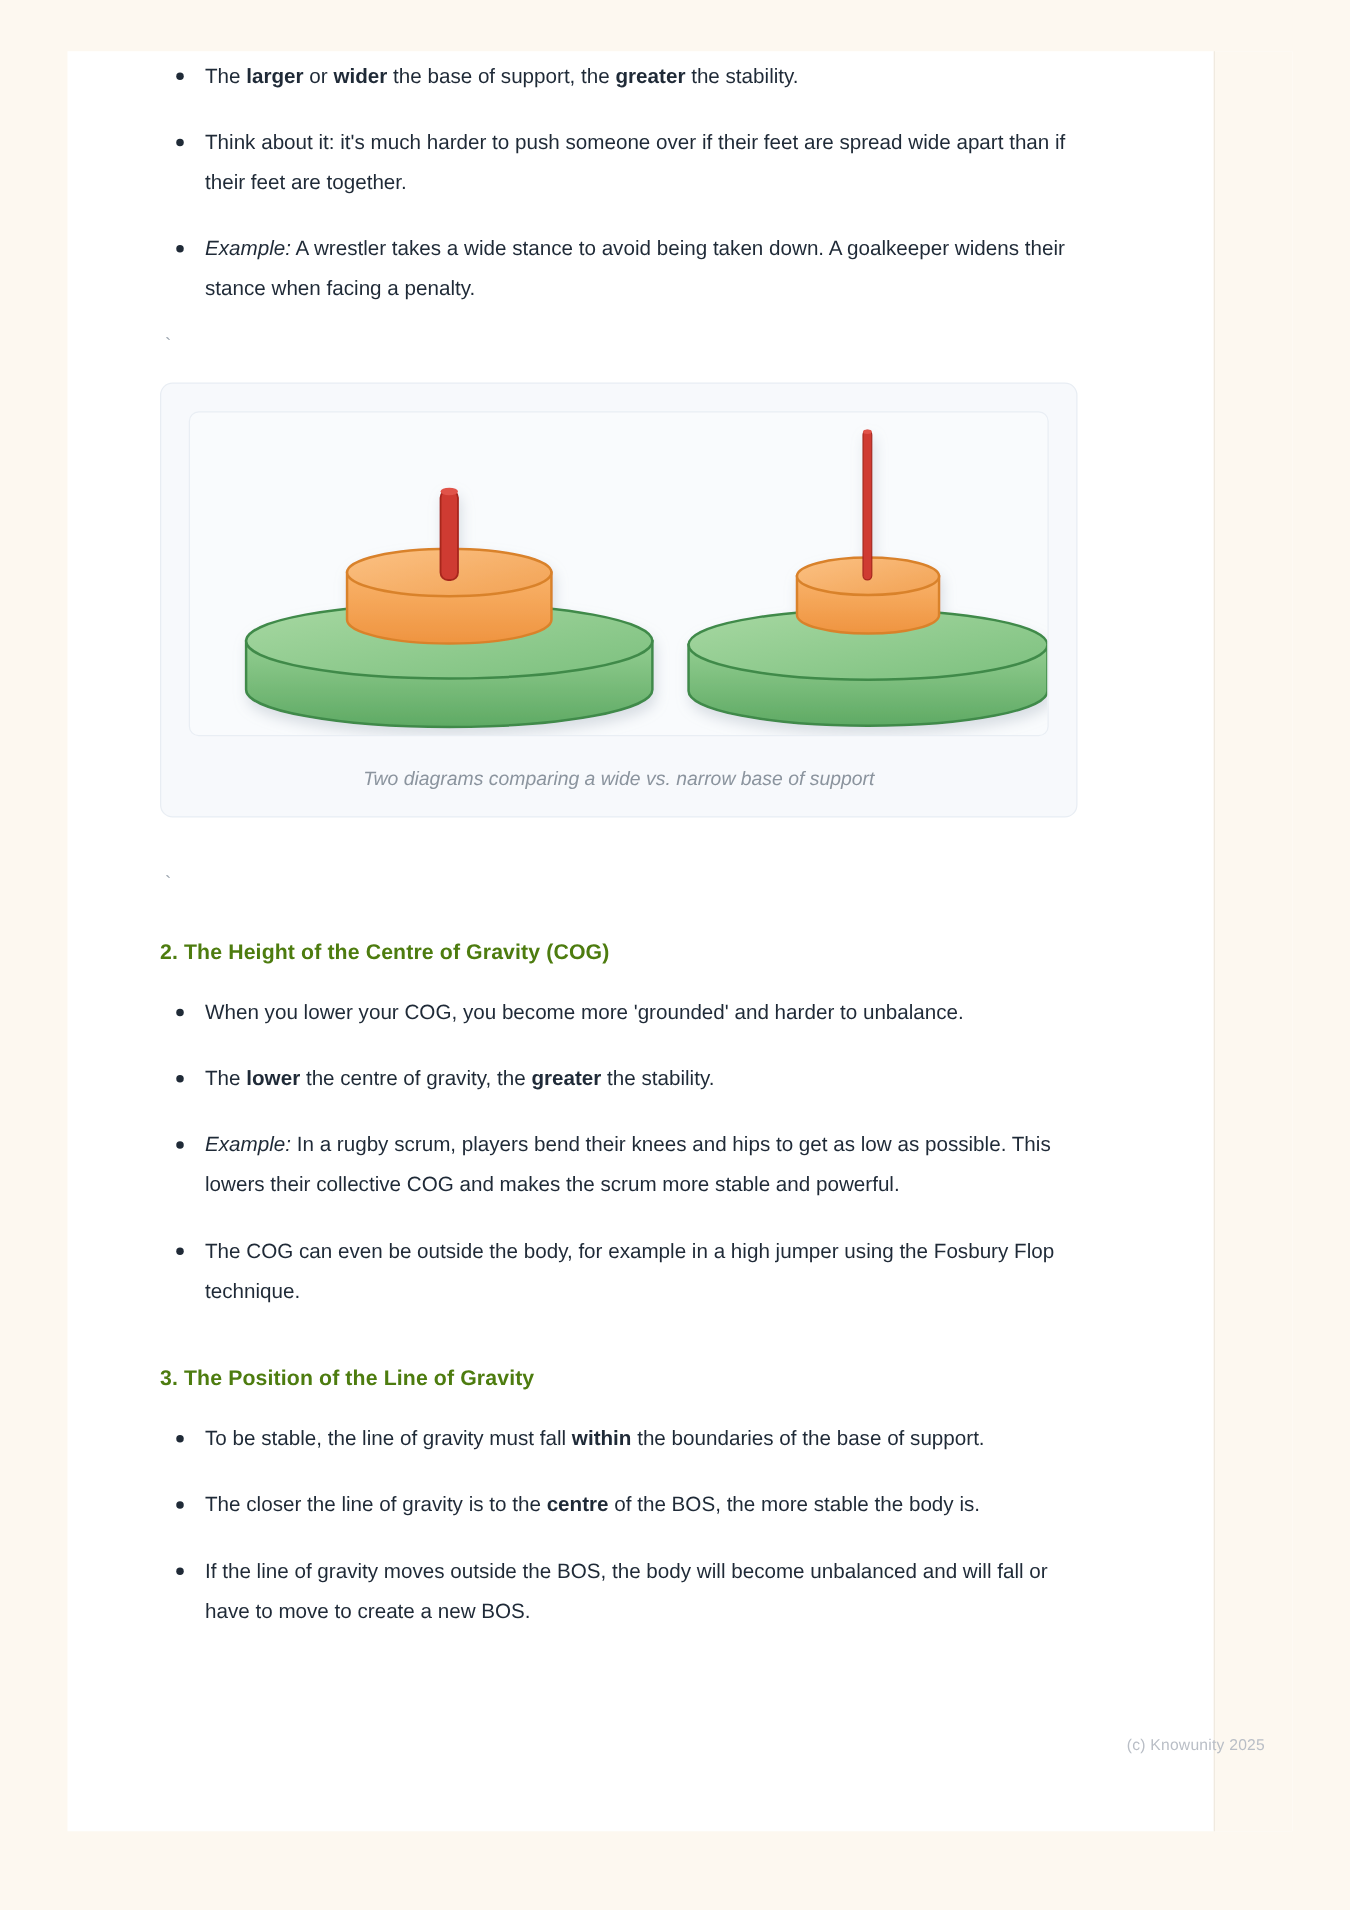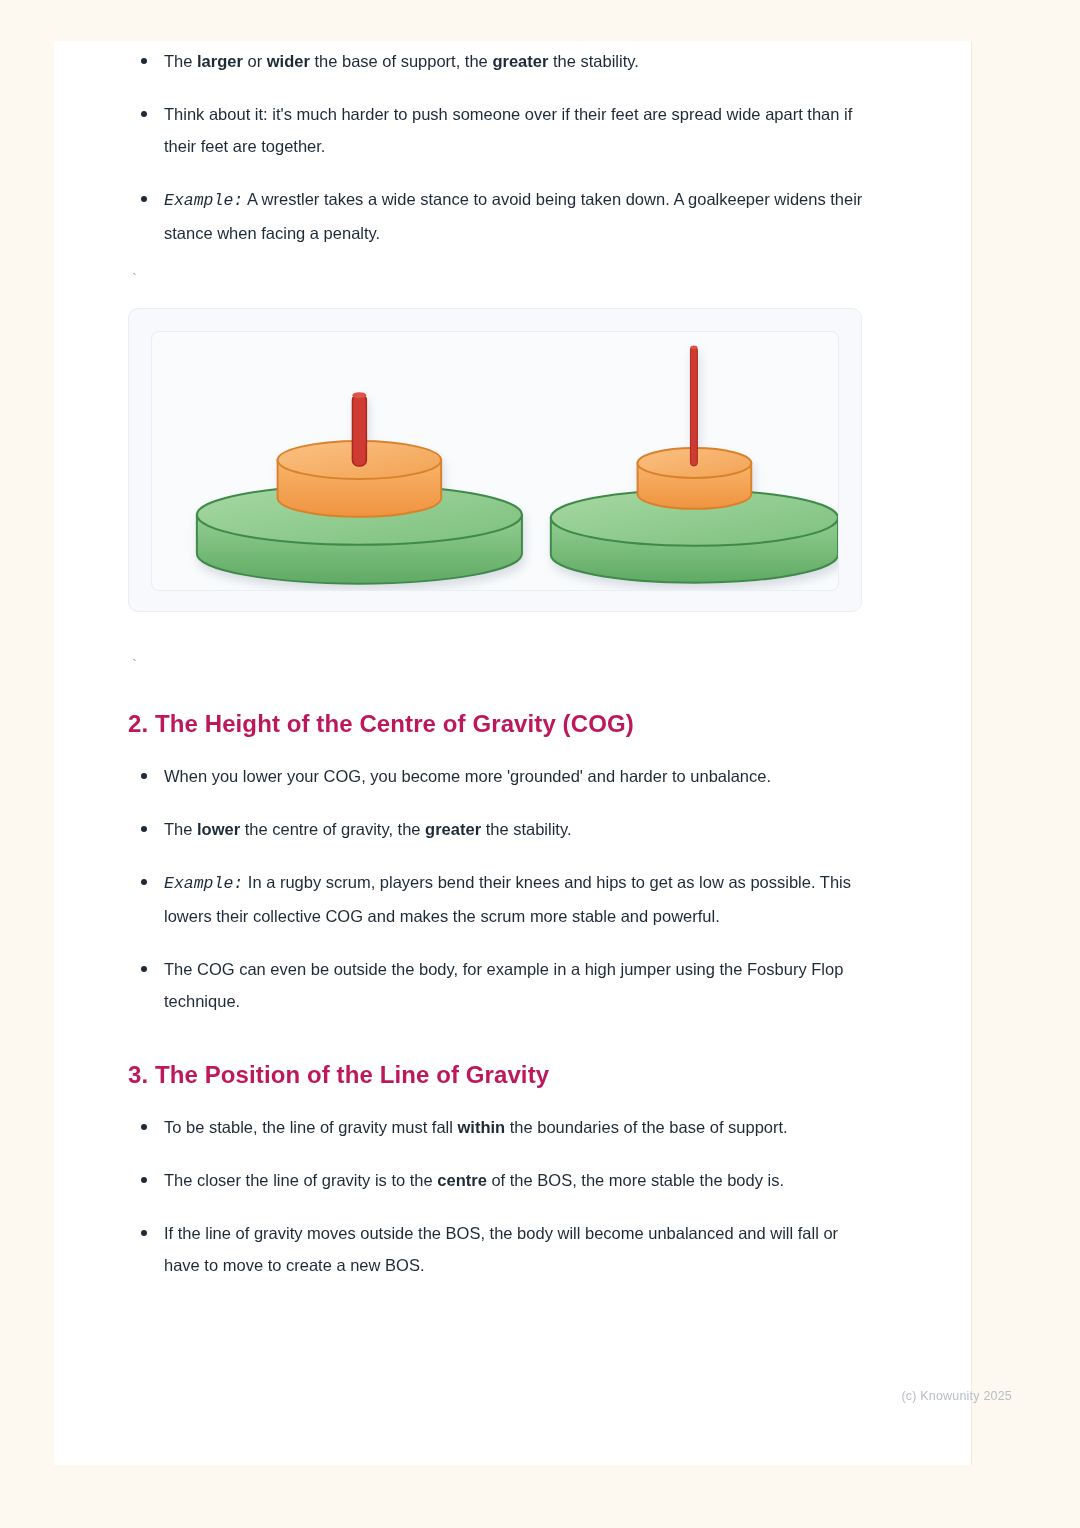--- a/index.html
+++ b/index.html
@@ -56,21 +56,21 @@
     content: "";
     position: absolute;
     left: 13px;
     top: 13px;
     width: 6px;
     height: 6px;
     border-radius: 50%;
     background: #1f2a37;
   }
   b, strong { font-weight: bold; }
-  .ital { font-style: italic; font-family: Liberation Mono, monospace; }
+  .ital { font-style: italic; }
 
   .tick {
     color: #9aa3ad;
     font-size: 15px;
     line-height: 18px;
     padding-left: 4px;
     margin: 18px 0 10px 0;
   }
 
   .figure {
@@ -92,23 +92,23 @@
   }
   .figure-caption {
     text-align: center;
     font-style: italic;
     color: #8b949e;
     font-size: 15.5px;
     margin-top: 26px;
   }
 
   h3.section {
-    font-size: 24px;
+    font-size: 17px;
     font-weight: bold;
-    color: #be185d;
+    color: #4d7c0f;
     margin: 36px 0 22px 0;
     letter-spacing: 0.1px;
   }
 
   .watermark {
     position: absolute;
     right: 22px;
     bottom: 62px;
     font-size: 12.5px;
     color: #b9bec6;
@@ -177,20 +177,21 @@
             <g filter="url(#soft)">
               <path d="M400 186 L400 223 A144 28 0 0 0 688 223 L688 186 Z" fill="url(#greenGrad)" stroke="#3f8a4a" stroke-width="2"></path>
               <ellipse cx="544" cy="186" rx="144" ry="28" fill="url(#greenTop)" stroke="#3f8a4a" stroke-width="2"></ellipse>
               <path d="M487 131 L487 162 A57 15 0 0 0 601 162 L601 131 Z" fill="url(#orangeGrad)" stroke="#d9822b" stroke-width="2"></path>
               <ellipse cx="544" cy="131" rx="57" ry="15" fill="url(#orangeTop)" stroke="#d9822b" stroke-width="2"></ellipse>
               <rect x="540" y="14" width="7" height="120" rx="3.5" fill="#cf3b31" stroke="#a8281f" stroke-width="1"></rect>
               <ellipse cx="543.5" cy="15" rx="3.5" ry="1.8" fill="#e05349"></ellipse>
             </g>
           </svg>
         </div>
+        <div class="figure-caption">Two diagrams comparing a wide vs. narrow base of support</div>
       </div>
 
       <div class="tick" style="margin-top:44px;">`</div>
 
       <h3 class="section">2. The Height of the Centre of Gravity (COG)</h3>
 
       <ul class="bullets">
         <li><span>When you lower your COG, you become more 'grounded' and harder to unbalance.</span></li>
         <li><span>The </span><b>lower</b><span> the centre of gravity, the </span><b>greater</b><span> the stability.</span></li>
         <li><span class="ital">Example:</span><span> In a rugby scrum, players bend their knees and hips to get as low as possible. This lowers their collective COG and makes the scrum more stable and powerful.</span></li>

